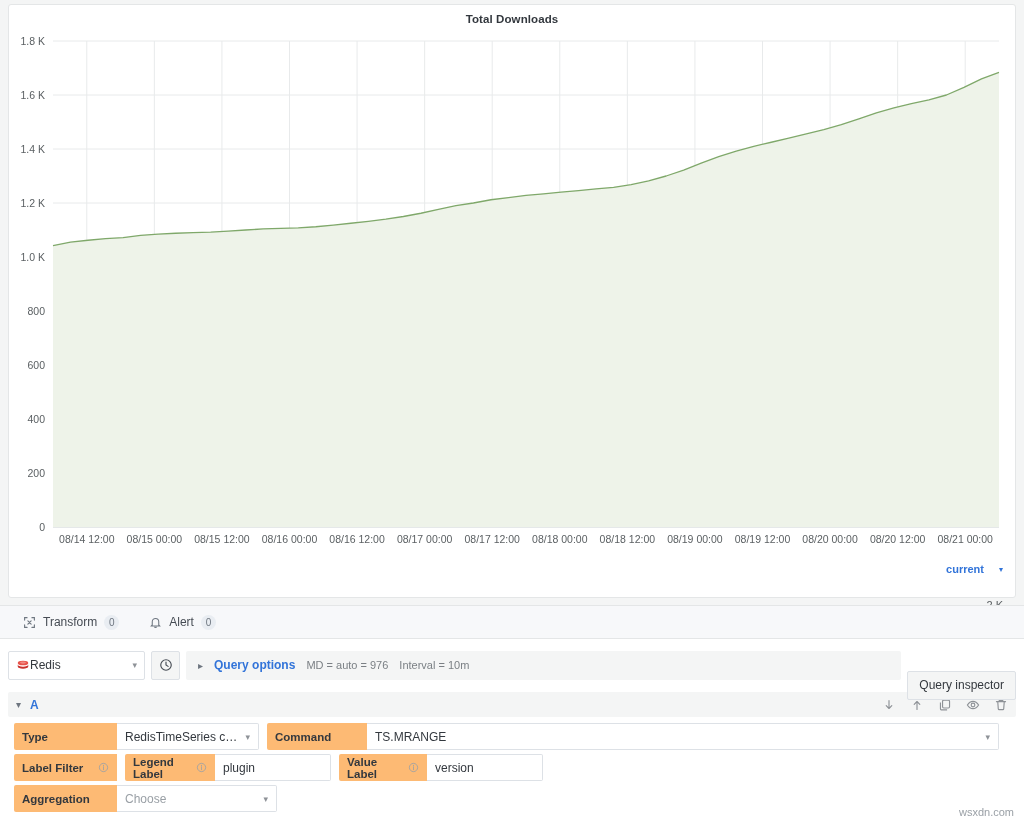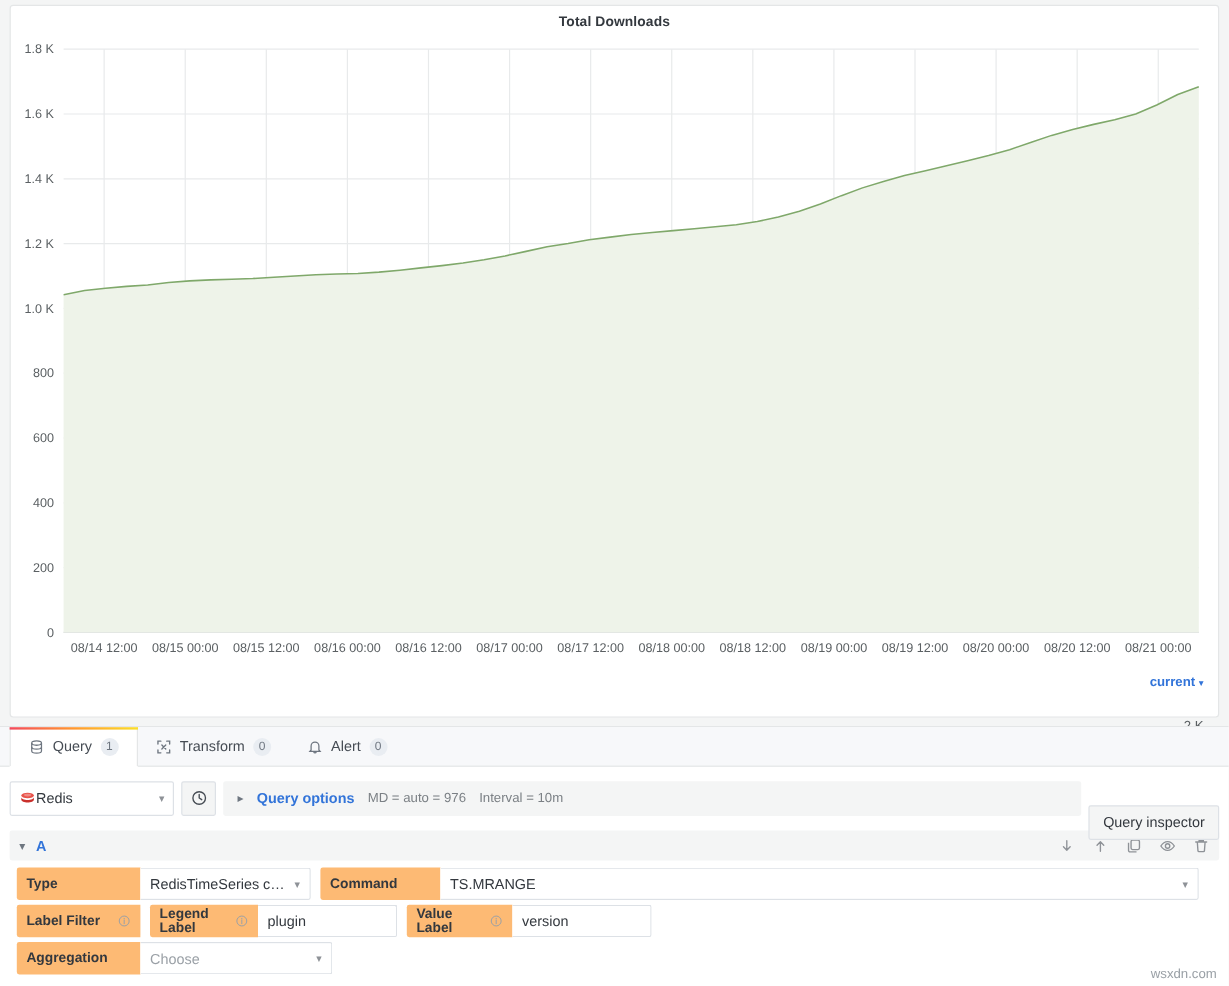--- a/index.html
+++ b/index.html
@@ -38,21 +38,21 @@
   }
   .legend-dash { width: 13px; height: 1px; background: #b6bcbd; display:block; }
   .legend-label { font-size: 11px; color: #5b6063; }
 
   .legend-right {
     position: absolute; right: 12px; top: 554px;
     text-align: right;
   }
   .legend-current {
     font-size: 11px; color: #3274d9; font-weight: bold;
-    display:inline-flex; align-items:center; gap:3px;
+    display:inline-flex; align-items:center; gap:15px;
   }
   .legend-current .caret { font-size: 8px; font-weight: normal; }
   .legend-val { font-size: 11px; color: #5b6063; margin-top: 22px; }
 
   
   .editor {
     position: absolute; left: 0; top: 605px;
     width: 1024px; height: 217px;
     background: #ffffff;
     border-top: 1px solid #e4e6e7;
@@ -230,31 +230,20 @@
         <span>current</span>
         <span class="caret">▾</span>
       </div>
       <div class="legend-val">2 K</div>
     </div>
   </div>
 
   <div class="editor">
 
     <div class="tabbar">
-      <div class="tab active">
-        <span class="tab-ico">
-          <svg viewBox="0 0 16 16" width="13" height="13" fill="none" stroke="currentColor" stroke-width="1.3">
-            <ellipse cx="8" cy="4" rx="5" ry="2.2"></ellipse>
-            <path d="M3 4v8c0 1.2 2.2 2.2 5 2.2s5-1 5-2.2V4"></path>
-            <path d="M3 8c0 1.2 2.2 2.2 5 2.2s5-1 5-2.2"></path>
-          </svg>
-        </span>
-        <span>Query</span>
-        <span class="cnt">1</span>
-      </div>
       <div class="tab">
         <span class="tab-ico">
           <svg viewBox="0 0 16 16" width="13" height="13" fill="none" stroke="currentColor" stroke-width="1.4" stroke-linecap="round">
             <path d="M2 5V2h3M14 5V2h-3M2 11v3h3M14 11v3h-3"></path>
             <path d="M6 6l4 4M10 6l-4 4"></path>
           </svg>
         </span>
         <span>Transform</span>
         <span class="cnt">0</span>
       </div>

